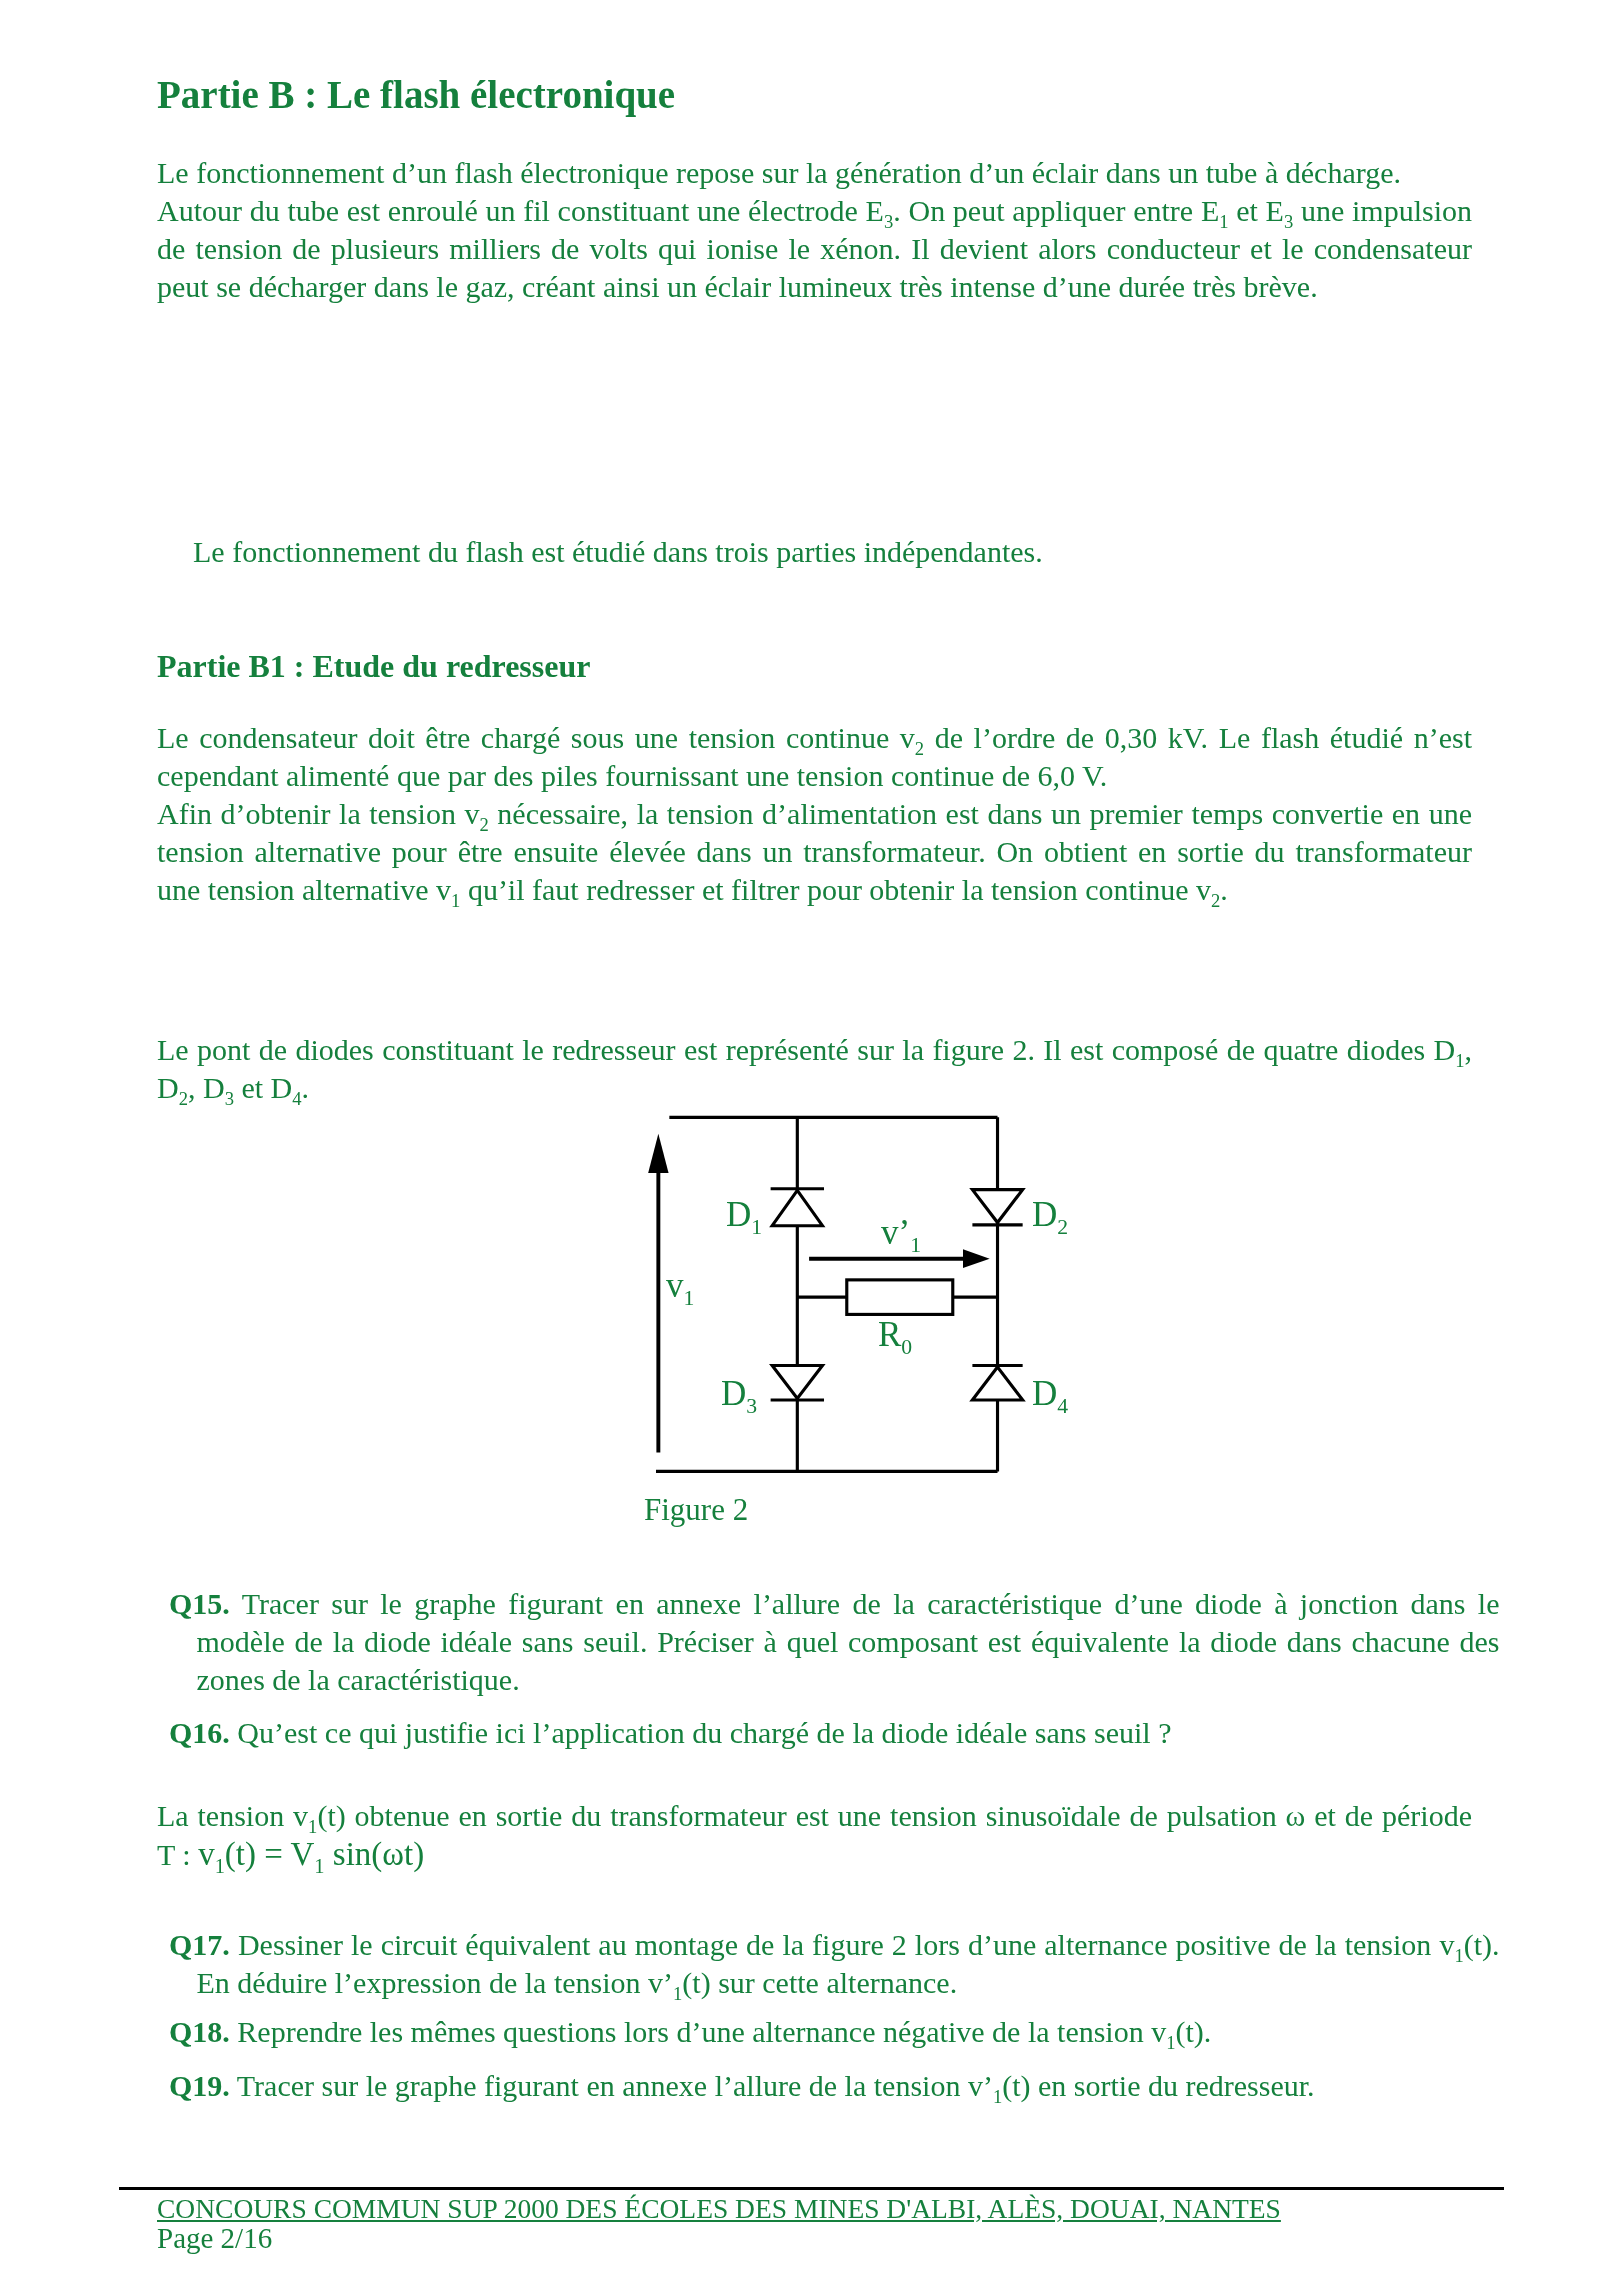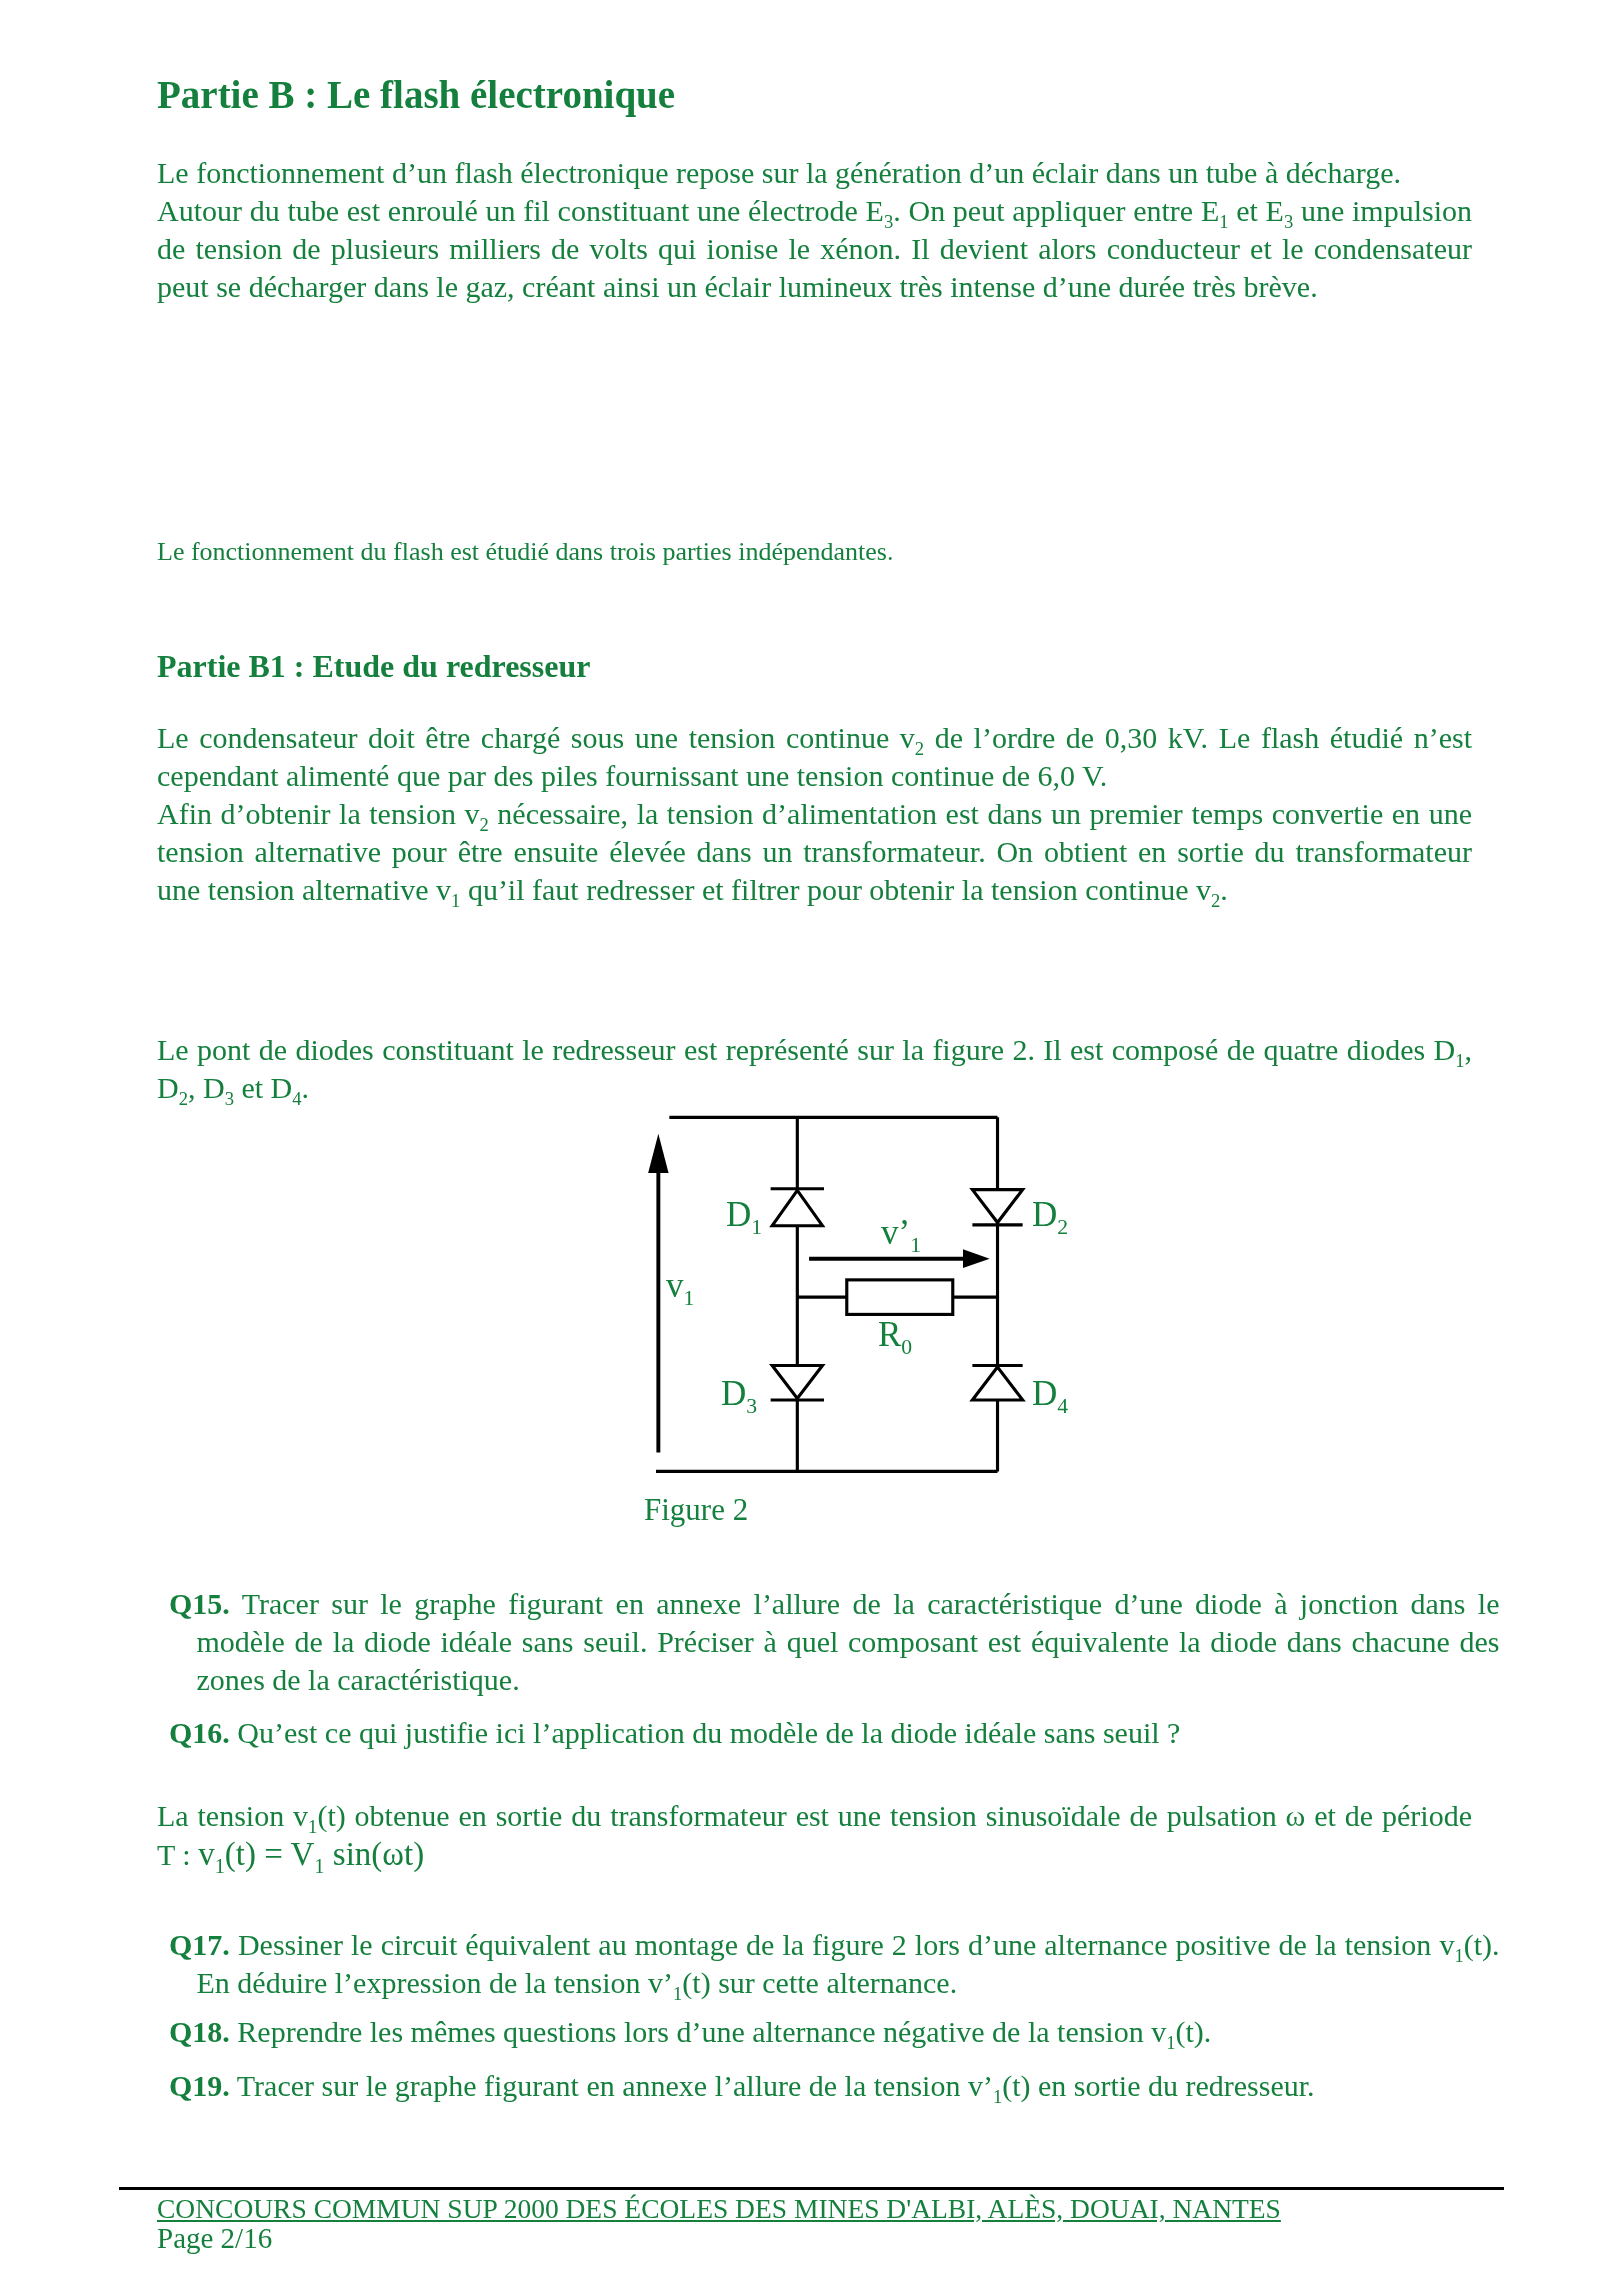--- a/index.html
+++ b/index.html
@@ -9,21 +9,21 @@
     background:#ffffff;
     color:#15803d;
     font-family:"Liberation Serif", serif;
     overflow:hidden;
   }
   .abs{position:absolute;}
   .title{font-size:39px;font-weight:bold;letter-spacing:0px;}
   .h2{font-size:32px;font-weight:bold;}
   .body-text{font-size:30px;line-height:38px;text-align:justify;}
   .body-text p{margin:0;}
-  .single{font-size:26px;line-height:38px;}
+  .single{font-size:30px;line-height:38px;margin-left:36px;}
   .question{
     font-size:30px;line-height:38px;text-align:justify;
     padding-left:27.5px;text-indent:-27.5px;
   }
   .qlabel{font-weight:bold;}
   sub{font-size:0.62em;line-height:0;}
   .nowrap{white-space:nowrap;}
   .formula{font-size:33px;}
   .figlabel{font-size:35px;white-space:nowrap;}
   .caption{font-size:31px;font-weight:normal;text-align:left;}
@@ -100,21 +100,21 @@
 
   <div class="abs caption" style="left:644px;top:1492px;width:369px;">Figure 2</div>
 
   <div class="abs question" style="left:169px;top:1585px;width:1303px;">
     <span class="qlabel">Q15.</span>
     <span>Tracer sur le graphe figurant en annexe l’allure de la caractéristique d’une diode à jonction dans le modèle de la diode idéale sans seuil. Préciser à quel composant est équivalente la diode dans chacune des zones de la caractéristique.</span>
   </div>
 
   <div class="abs question" style="left:169px;top:1714px;width:1303px;text-align:left;">
     <span class="qlabel">Q16.</span>
-    <span>Qu’est ce qui justifie ici l’application du modèle de la diode idéale sans seuil ?</span>
+    <span>Qu’est ce qui justifie ici l’application du chargé de la diode idéale sans seuil ?</span>
   </div>
 
   <div class="abs body-text" style="left:157px;top:1797px;width:1315px;">
     <span>La tension v<sub>1</sub>(t) obtenue en sortie du transformateur est une tension sinusoïdale de pulsation ω et de période T : </span><span class="formula nowrap">v<sub>1</sub>(t) = V<sub>1</sub> sin(ωt)</span>
   </div>
 
   <div class="abs question" style="left:169px;top:1926px;width:1303px;">
     <span class="qlabel">Q17.</span>
     <span>Dessiner le circuit équivalent au montage de la figure 2 lors d’une alternance positive de la tension v<sub>1</sub>(t). En déduire l’expression de la tension v’<sub>1</sub>(t) sur cette alternance.</span>
   </div>

